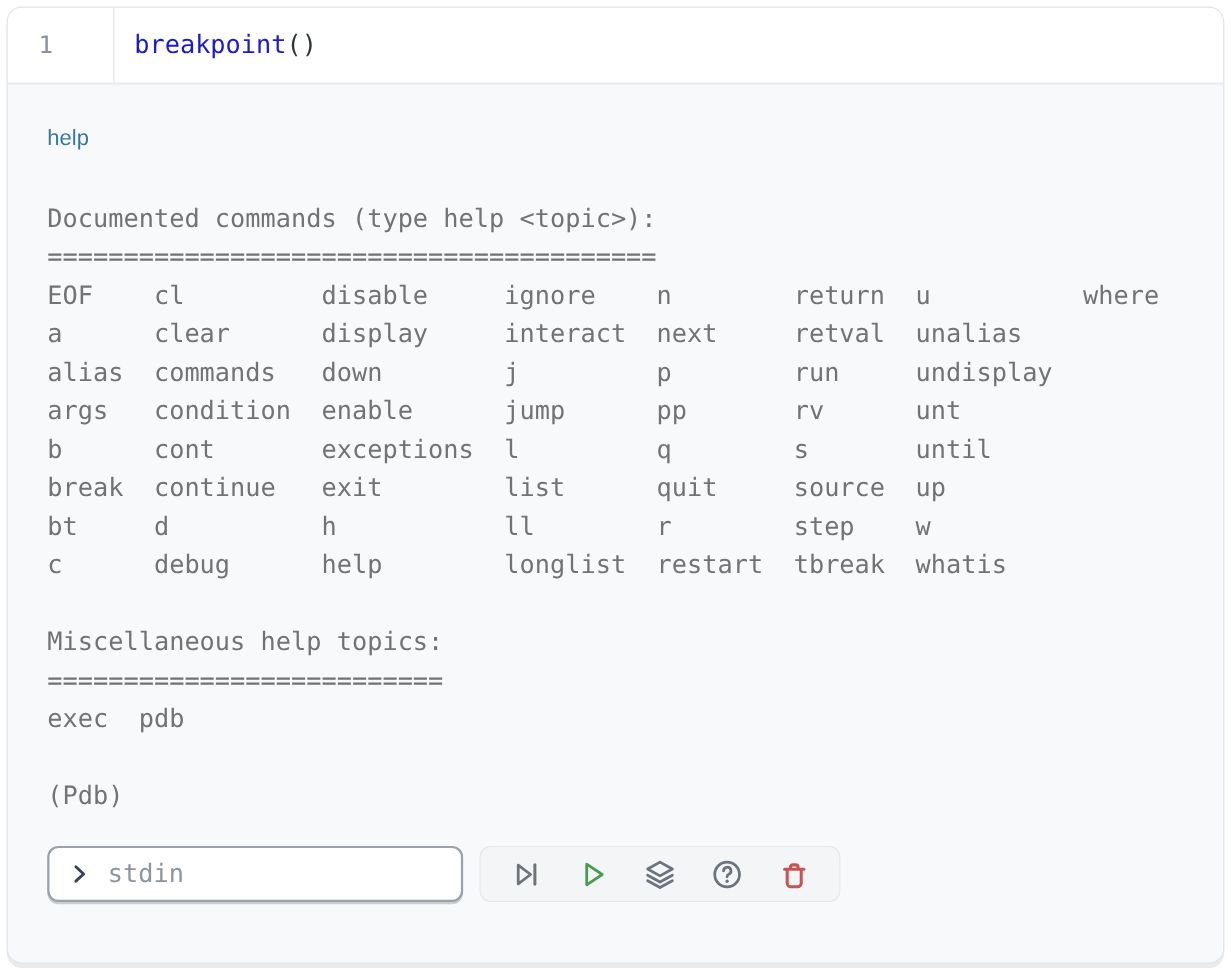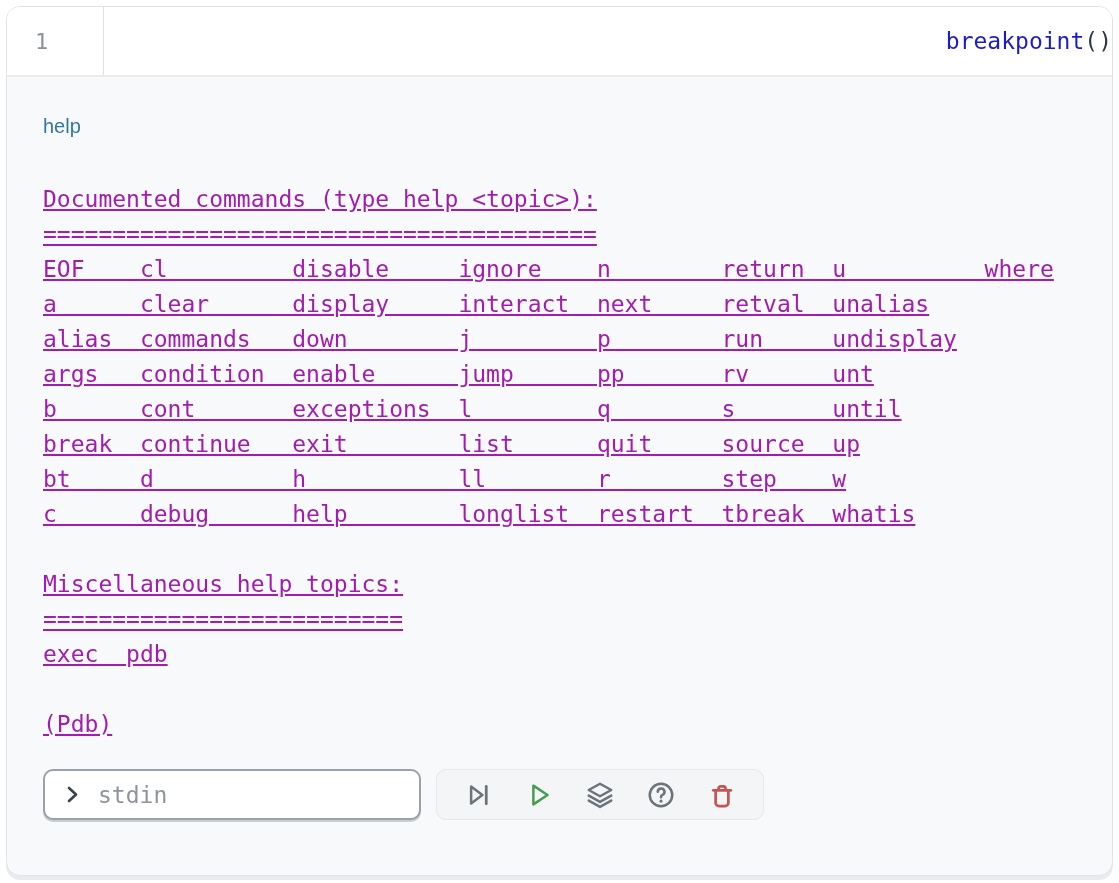--- a/index.html
+++ b/index.html
@@ -35,39 +35,37 @@
     color: #8b9198;
     font: 22px "DejaVu Sans Mono", monospace;
     border-right: 1px solid #dee1e4;
   }
   .code-line {
     display: flex; align-items: center;
     padding-left: 18px;
     font: 23px "DejaVu Sans Mono", monospace;
     flex: 1;
     cursor: text;
-    justify-content: flex-end;
   }
   .tok-fn    { color: #1a1ace; }
   .tok-paren { color: #2f3640; }
   
   .output {
     padding: 38px 30px 0 36px;
   }
   .echo {
     color: #3278a3;
     font-size: 20px;
     font-family: "Liberation Sans", sans-serif;
   }
   .pdb-pre {
     margin: 44px 0 0 0;
     font: 23px/35px "DejaVu Sans Mono", monospace;
-    color: #a21caf;
+    color: #737373;
     white-space: pre;
-    text-decoration: underline;
   }
   
   .stdin-row {
     display: flex;
     margin-top: 27px;
     gap: 15px;
     height: 51px;
     align-items: stretch;
   }
   .stdin-box {

